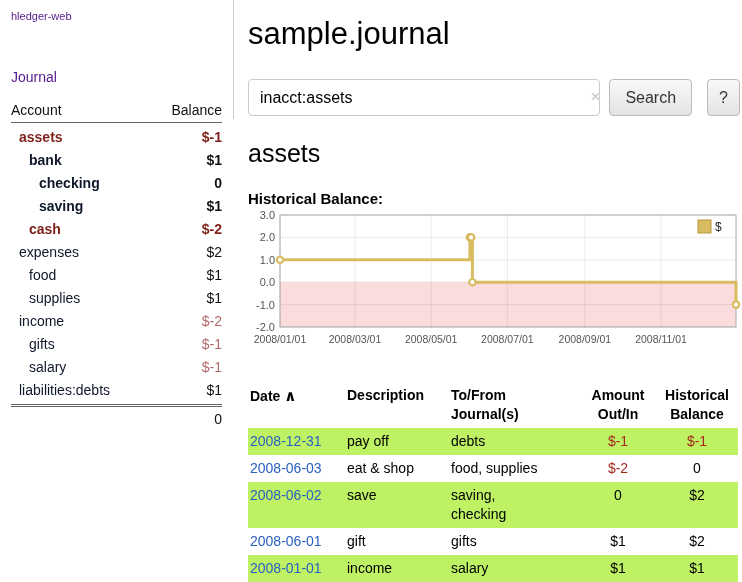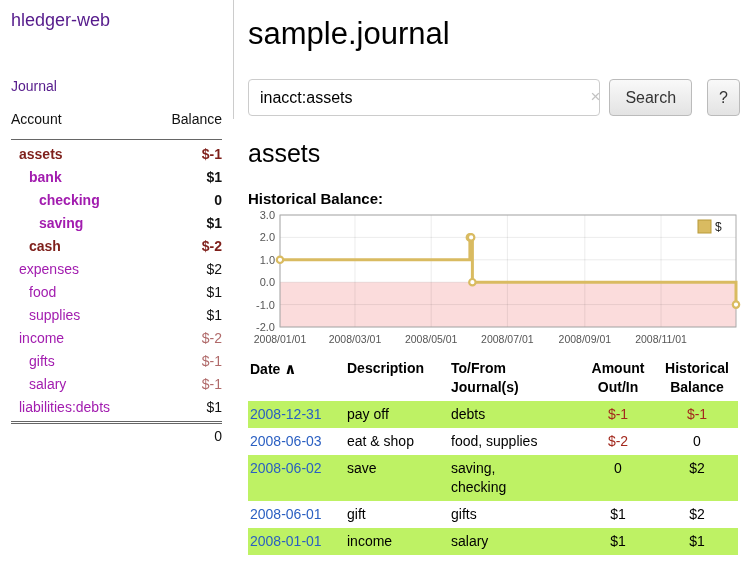--- a/index.html
+++ b/index.html
@@ -2,26 +2,26 @@
 <html><head>
 <meta charset="utf-8">
 <style>
   * { margin:0; padding:0; box-sizing:border-box; }
   html,body { background:#fff; }
   body { font-family:"Liberation Sans","DejaVu Sans",sans-serif; color:#000; }
   .page { position:relative; width:742px; height:582px; overflow:hidden; background:#fff; }
 
   
   .sidebar { position:absolute; left:0; top:0; width:233px; padding:10px 11px 0 11px; }
-  .brand { display:block; color:#551a8b; font-size:18px; text-decoration:none; cursor:pointer; margin-bottom:47px; }
+  .brand { display:block; color:#551a8b; font-size:11px; text-decoration:none; cursor:pointer; margin-bottom:47px; }
   .journal-link { display:block; color:#551a8b; font-size:14px; text-decoration:none; cursor:pointer; margin-bottom:17px; }
-  .acct-header { display:flex; justify-content:space-between; font-size:14px; color:#111; padding-bottom:12px; border-bottom:1px solid #666; }
+  .acct-header { display:flex; justify-content:space-between; font-size:14px; color:#111; padding-bottom:4px; border-bottom:1px solid #666; }
   .acct-rows { padding-top:3px; }
   .acct-row { display:flex; justify-content:space-between; line-height:23px; font-size:14px; }
-  .acct-link { color:#a21caf; text-decoration:none; cursor:pointer; white-space:nowrap; }
+  .acct-link { color:#0f172a; text-decoration:none; cursor:pointer; white-space:nowrap; }
   .acct-link.neg { color:#7e1f1a; }
   .b { font-weight:bold; }
   .bal { color:#111; }
   .bal.neg { color:#7e1f1a; }
   .bal.negsoft { color:#b06a6a; }
   .ind0 { padding-left:8px; }
   .ind1 { padding-left:18px; }
   .ind2 { padding-left:28px; }
   .acct-total { margin-top:2px; border-top:3px double #666; text-align:right; font-size:14px; line-height:24px; color:#111; }
   .vdivider { position:absolute; left:233px; top:0; height:119px; width:0; border-left:1px solid #ccc; }
@@ -34,21 +34,21 @@
   .search-input { width:352px; height:37px; border:1px solid #ccc; border-radius:4px; font-size:16px; padding:0 28px 0 11px; font-family:inherit; color:#000; }
   .clear-x { position:absolute; right:9px; top:9px; font-size:17px; color:#c2c2c2; cursor:pointer; line-height:1; }
   .btn { height:37px; padding:0 15px; font-size:16px; font-family:inherit; color:#333; background:linear-gradient(#f9f9f9,#e3e3e3); border:1px solid #bbb; border-radius:4px; cursor:pointer; }
   .btn-help { margin-left:15px; padding:0 11px; }
   .acct-heading { font-size:25px; font-weight:normal; margin-top:23px; color:#000; }
   .chart-title { font-size:15px; font-weight:bold; margin-top:22px; }
   #chart { margin-top:3px; }
   svg text { font-family:"Liberation Sans","DejaVu Sans",sans-serif; }
 
   
-  .register { border-collapse:collapse; table-layout:fixed; width:490px; margin-top:1px; font-size:14px; }
+  .register { border-collapse:collapse; table-layout:fixed; width:490px; margin-top:28px; font-size:14px; }
   .register th, .register td { padding:4px 2px; text-align:left; vertical-align:top; line-height:19px; }
   .register th { font-weight:bold; }
   .register .num { text-align:center; }
   tr.shaded { background:#bef264; }
   .date-link { color:#2a5fc2; text-decoration:none; cursor:pointer; }
   .negamt { color:#a3291e; }
   .sort-caret { font-weight:bold; font-size:15px; }
 </style>
 </head>
 <body>

